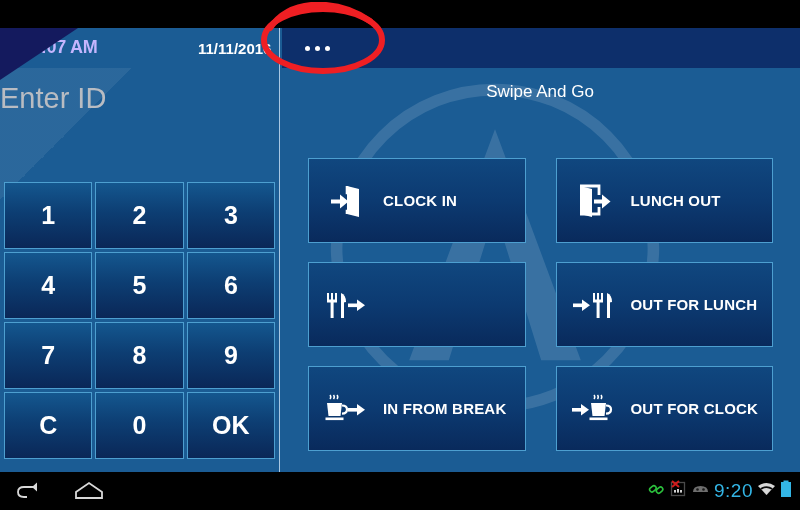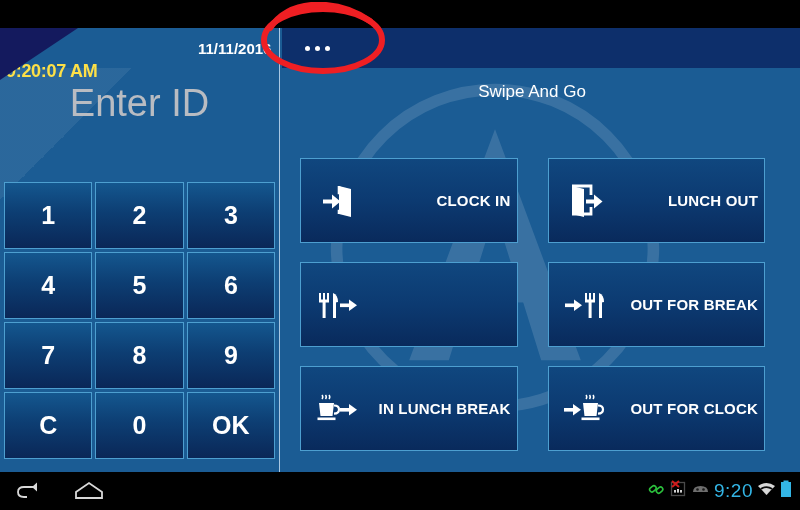--- a/index.html
+++ b/index.html
@@ -58,23 +58,22 @@
   .header-left {
     position: absolute; left: 0; top: 0; width: 282px; height: 40px;
     background: #1b5c94;
   }
   .header-right {
     position: absolute; left: 282px; top: 0; width: 518px; height: 40px;
     background: #0d2f6b;
   }
   .clock-time {
     position: absolute; left: 6px; top: 9px;
-    color: #fde047; font-size: 18px; font-weight: bold;
+    color: #c4b5fd; font-size: 18px; font-weight: bold;
     letter-spacing: -.3px;
-    margin-top: 24px;
   }
   .clock-date {
     position: absolute; left: 198px; top: 12px;
     color: #fff; font-size: 15px; font-weight: bold;
   }
   .hdr-divider {
     position: absolute; left: 279px; top: 0; width: 1px; height: 40px;
     background: #a9c7e2;
   }
   .overflow-menu {
@@ -85,22 +84,21 @@
     display: block; width: 5px; height: 5px; border-radius: 50%;
     background: #fff;
   }
 
   
   .left-panel {
     position: absolute; left: 0; top: 40px; width: 279px; height: 404px;
   }
   .enter-id {
     position: absolute; left: 0; top: 14px; width: 279px;
-    text-align: center;
-    font-size: 38px; color: #b9bcc2; font-weight: normal;
+    font-size: 29px; color: #b9bcc2; font-weight: normal;
   }
   .keypad {
     position: absolute; left: 4px; top: 114px;
     width: 271px;
     display: grid;
     grid-template-columns: repeat(3, 1fr);
     grid-auto-rows: 67px;
     gap: 3px;
   }
   .key {
@@ -112,21 +110,21 @@
   }
 
   
   .split {
     position: absolute; left: 279px; top: 40px; width: 1px; height: 404px;
     background: #a9c7e2;
   }
 
   
   .right-panel {
-    position: absolute; left: 272px; top: 40px; width: 520px; height: 330px;
+    position: absolute; left: 280px; top: 40px; width: 520px; height: 330px;
   }
   .panel-title {
     position: absolute; left: 0; top: 14px; width: 520px;
     text-align: center; color: #fff; font-size: 17px;
   }
   .actions {
     position: absolute; left: 28px; top: 90px;
     width: 465px;
     display: grid;
     grid-template-columns: 1fr 1fr;
@@ -140,21 +138,21 @@
     cursor: pointer;
     position: relative;
   }
   .action-icon {
     width: 74px; flex: 0 0 74px;
     display: flex; align-items: center; justify-content: center;
   }
   .action-label {
     flex: 1;
     color: #fff; font-size: 15px; font-weight: bold;
-    text-align: right;
+    text-align: left;
     letter-spacing: .2px;
     padding-right: 6px;
   }
 
   
   .navbar {
     position: absolute; left: 0; top: 472px; width: 800px; height: 38px;
     background: #000;
   }
   .nav-back, .nav-home {
@@ -289,40 +287,40 @@
               <rect x="22" y="8" width="2" height="8" fill="#fff"></rect>
               <rect x="26" y="8" width="2" height="8" fill="#fff"></rect>
               <rect x="30" y="8" width="2" height="8" fill="#fff"></rect>
               <rect x="22" y="14.5" width="10" height="3" fill="#fff"></rect>
               <rect x="25.6" y="16" width="3" height="17" fill="#fff"></rect>
 
               <path d="M36 8 q5 2 5 9 l-5 1 Z" fill="#fff"></path>
               <rect x="36" y="17" width="3" height="16" fill="#fff"></rect>
             </svg>
           </span>
-          <span class="action-label">OUT FOR BREAK</span>
+          <span class="action-label">OUT FOR LUNCH</span>
         </div>
 
         <div class="action-btn">
           <span class="action-icon">
             <svg width="46" height="40" viewBox="0 0 46 40">
 
               <path d="M7 6 q1.6 2 0 4" stroke="#fff" stroke-width="1.5" fill="none"></path>
               <path d="M10.5 6 q1.6 2 0 4" stroke="#fff" stroke-width="1.5" fill="none"></path>
               <path d="M14 6 q1.6 2 0 4" stroke="#fff" stroke-width="1.5" fill="none"></path>
 
               <path d="M4 14 L19 14 L17.5 27 L5.5 27 Z" fill="#fff"></path>
               <path d="M19 16.5 q5 0 5 4 t-5 4.2" fill="none" stroke="#fff" stroke-width="2.2"></path>
               <rect x="2.5" y="28.5" width="18" height="2.6" fill="#fff"></rect>
 
               <rect x="25" y="19" width="12" height="3.6" fill="#fff"></rect>
               <path d="M34 15 L42 20.8 L34 26.5 Z" fill="#fff"></path>
             </svg>
           </span>
-          <span class="action-label">IN LUNCH BREAK</span>
+          <span class="action-label">IN FROM BREAK</span>
         </div>
 
         <div class="action-btn">
           <span class="action-icon">
             <svg width="46" height="40" viewBox="0 0 46 40">
 
               <rect x="1" y="19" width="12" height="3.6" fill="#fff"></rect>
               <path d="M10 15 L18 20.8 L10 26.5 Z" fill="#fff"></path>
 
               <path d="M23 6 q1.6 2 0 4" stroke="#fff" stroke-width="1.5" fill="none"></path>

